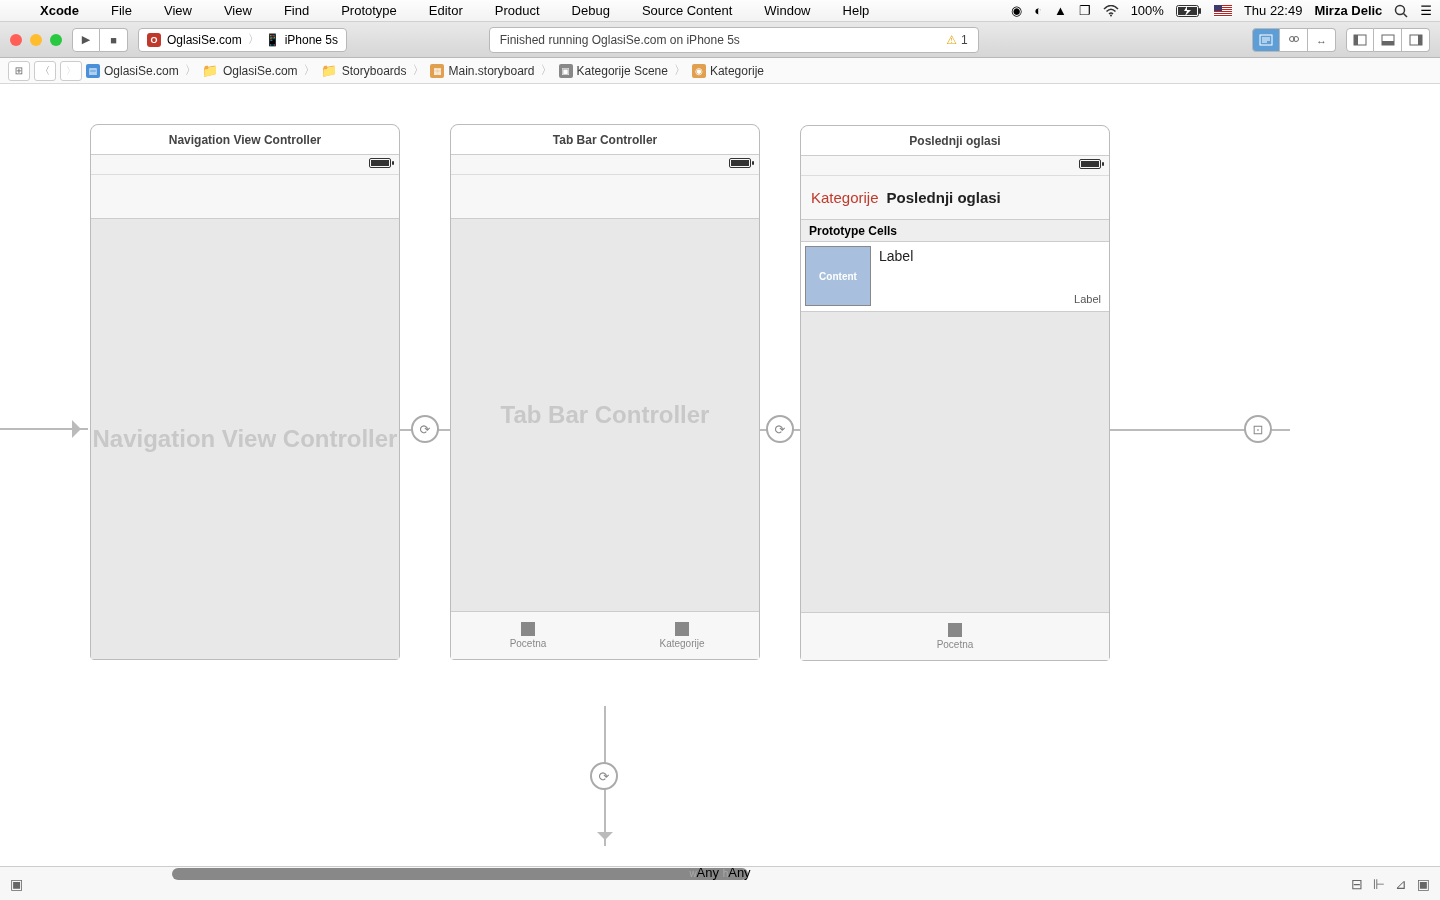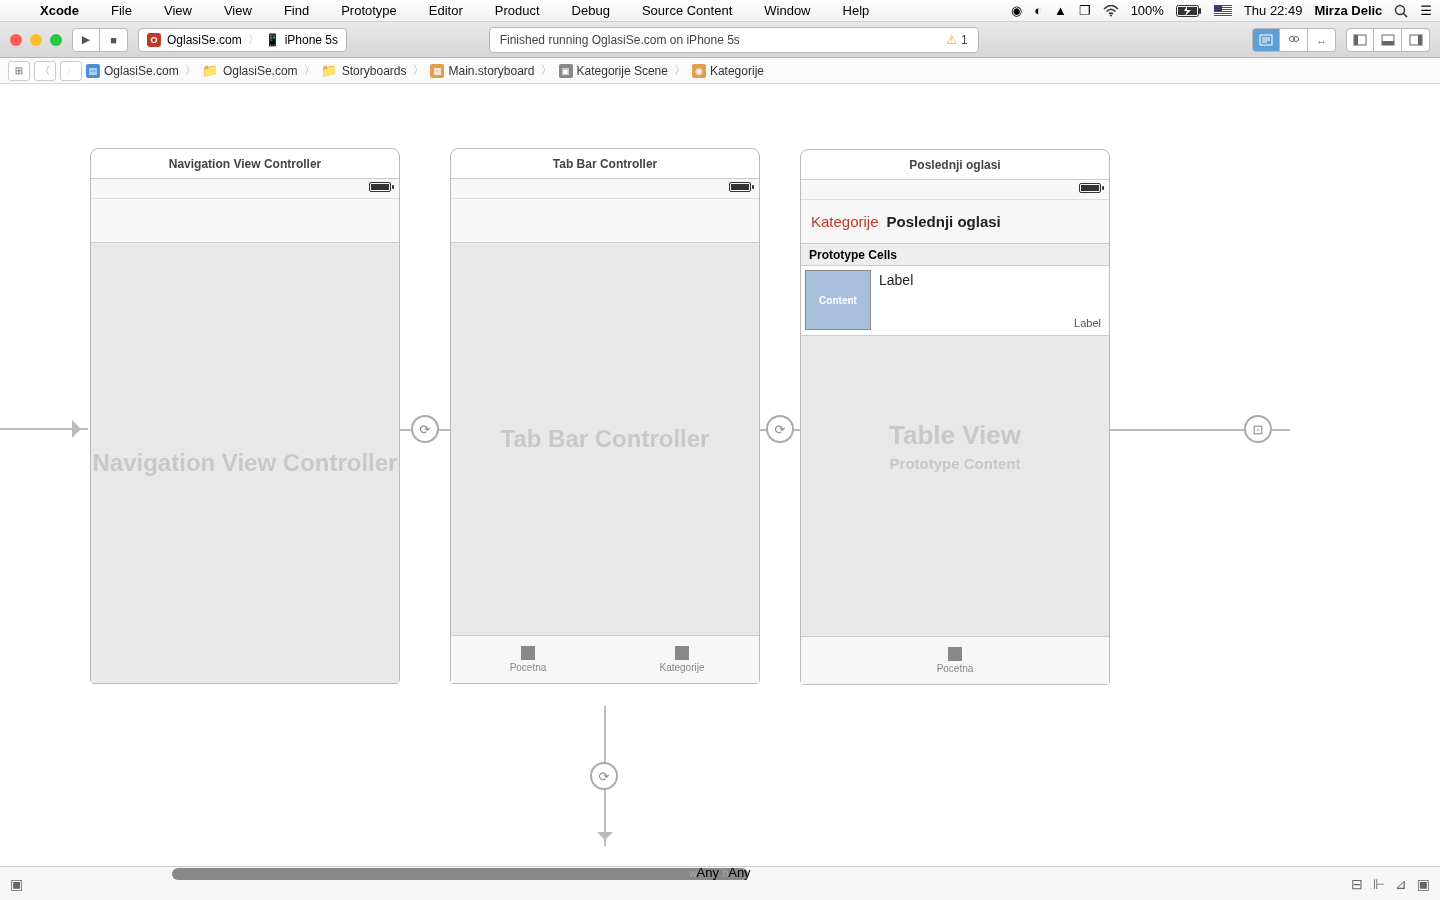--- a/index.html
+++ b/index.html
@@ -42,21 +42,21 @@
 .jumpbar { height: 26px; border-bottom: 1px solid #d8d8d8; display: flex; align-items: center; padding: 0 8px; font-size: 12px; gap: 4px; background:#fafafa; }
 .jumpbar .jb-btn { width: 22px; height: 20px; border: 1px solid #ccc; border-radius: 3px; background: #fff; display: flex; align-items: center; justify-content: center; font-size: 10px; color:#666; }
 .jumpbar .crumb { display: flex; align-items: center; gap: 4px; color: #333; }
 .jumpbar .sep { color: #aaa; margin: 0 2px; }
 .crumb .ic { width:14px; height:14px; border-radius:2px; display:inline-flex; align-items:center; justify-content:center; font-size:9px; color:#fff; }
 .ic-proj { background:#4a90d9; } .ic-story { background:#e0a050; } .ic-scene { background:#888; } .ic-obj { background:#e0a050; border-radius:50%; }
 .folder-ico { color:#d9a441; font-size:13px; }
 
 
 .canvas { position: absolute; top: 84px; left: 0; right: 0; bottom: 34px; background: #fff; overflow: hidden; }
-.scene { position: absolute; width: 310px; border: 1px solid #bbb; border-radius: 8px 8px 4px 4px; background: #e8e8e8; margin-top: 24px; }
+.scene { position: absolute; width: 310px; border: 1px solid #bbb; border-radius: 8px 8px 4px 4px; background: #e8e8e8; }
 .scene-title { height: 30px; background: #fff; border-bottom: 1px solid #ccc; border-radius: 8px 8px 0 0; display: flex; align-items: center; justify-content: center; font-size: 12px; font-weight: 600; color: #444; }
 .scene-status { height: 20px; background: #f7f7f7; border-bottom: 1px solid #ddd; position: relative; }
 .battery { position:absolute; right:8px; top:3px; width:22px; height:10px; border:1.5px solid #333; border-radius:2px; }
 .battery::after { content:""; position:absolute; right:-4px; top:2px; width:2px; height:4px; background:#333; border-radius:1px; }
 .battery::before { content:""; position:absolute; left:1px; top:1px; right:1px; bottom:1px; background:#333; }
 .scene-nav { height: 44px; background: #f7f7f7; border-bottom: 1px solid #ccc; display:flex; align-items:center; padding:0 10px; gap:8px; font-size:15px; }
 .scene-nav .back { color:#c0392b; }
 .scene-nav .title { font-weight:600; color:#222; }
 .scene-body { height: 440px; background: #e8e8e8; position: relative; display: flex; align-items: center; justify-content: center; }
 .ghost-text { font-size: 24px; font-weight: 700; color: #c8c8c8; text-align: center; line-height: 1.2; }
@@ -305,24 +305,20 @@
     </div>
     <div class="scene-body" style="height:392px; display:block;">
       <div class="proto-header">Prototype Cells</div>
       <div class="proto-cell">
         <div class="img">Content</div>
         <div class="labels">
           <div class="l1">Label</div>
           <div class="l2">Label</div>
         </div>
       </div>
-      <div class="proto-body-ghost">
-        <div class="ghost-text" style="font-size:26px">Table View</div>
-        <div class="ghost-sub">Prototype Content</div>
-      </div>
     </div>
     <div class="tabbar">
       <div class="tab">
         <div class="tab-ico"></div>
         <div class="tab-lbl">Pocetna</div>
       </div>
     </div>
   </div>
 
   <div class="segue" style="left:1110px; width:180px;">

